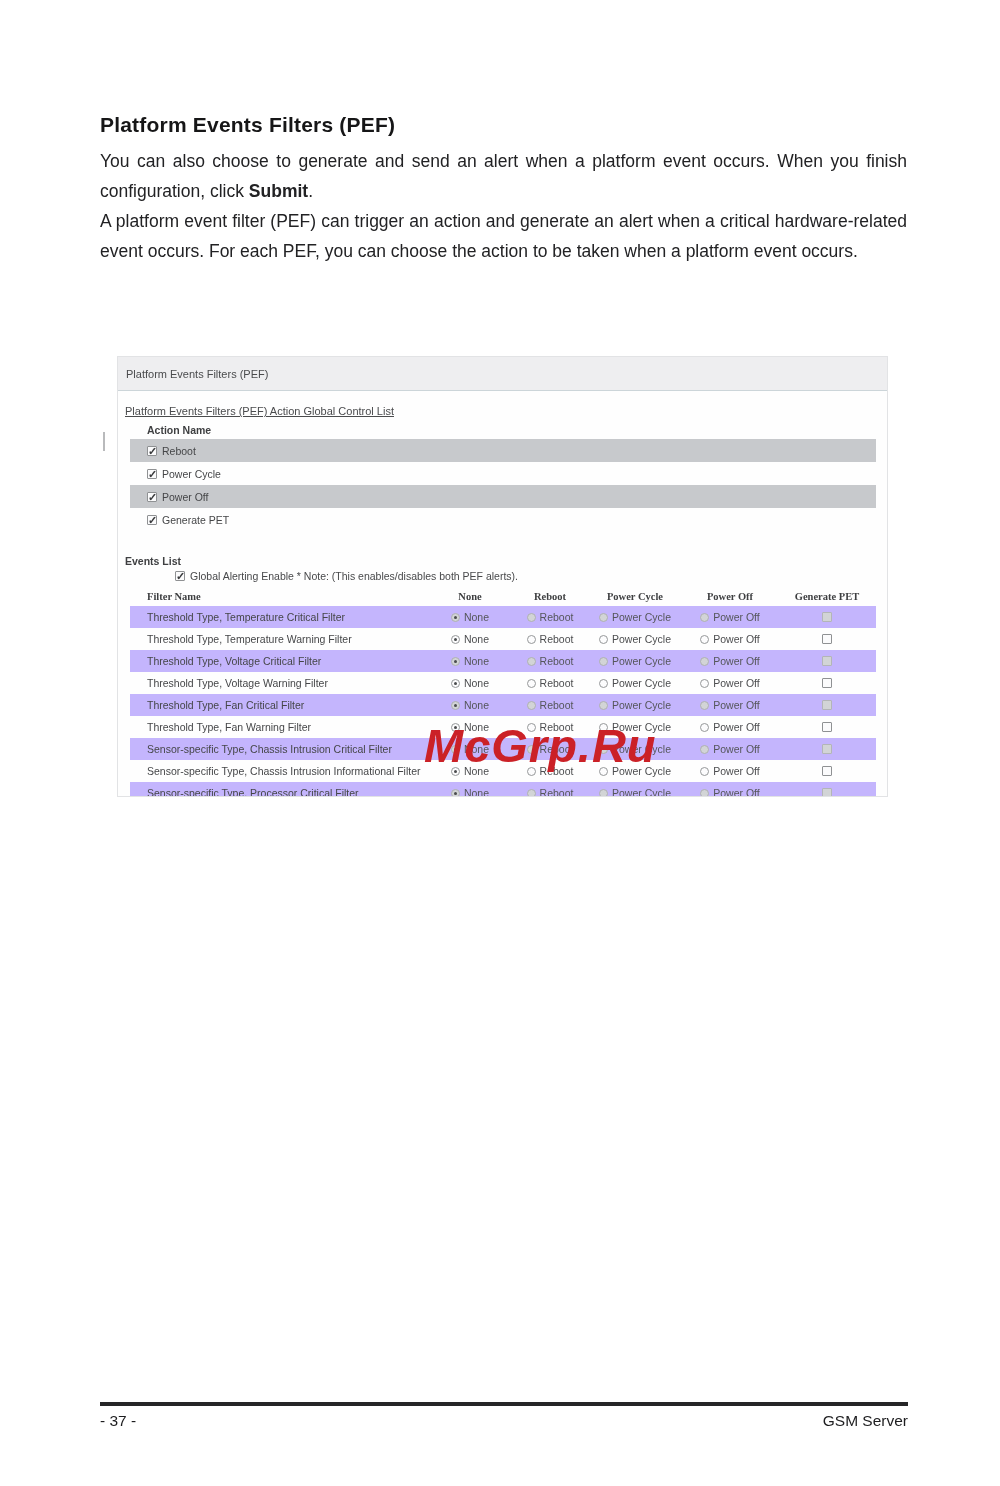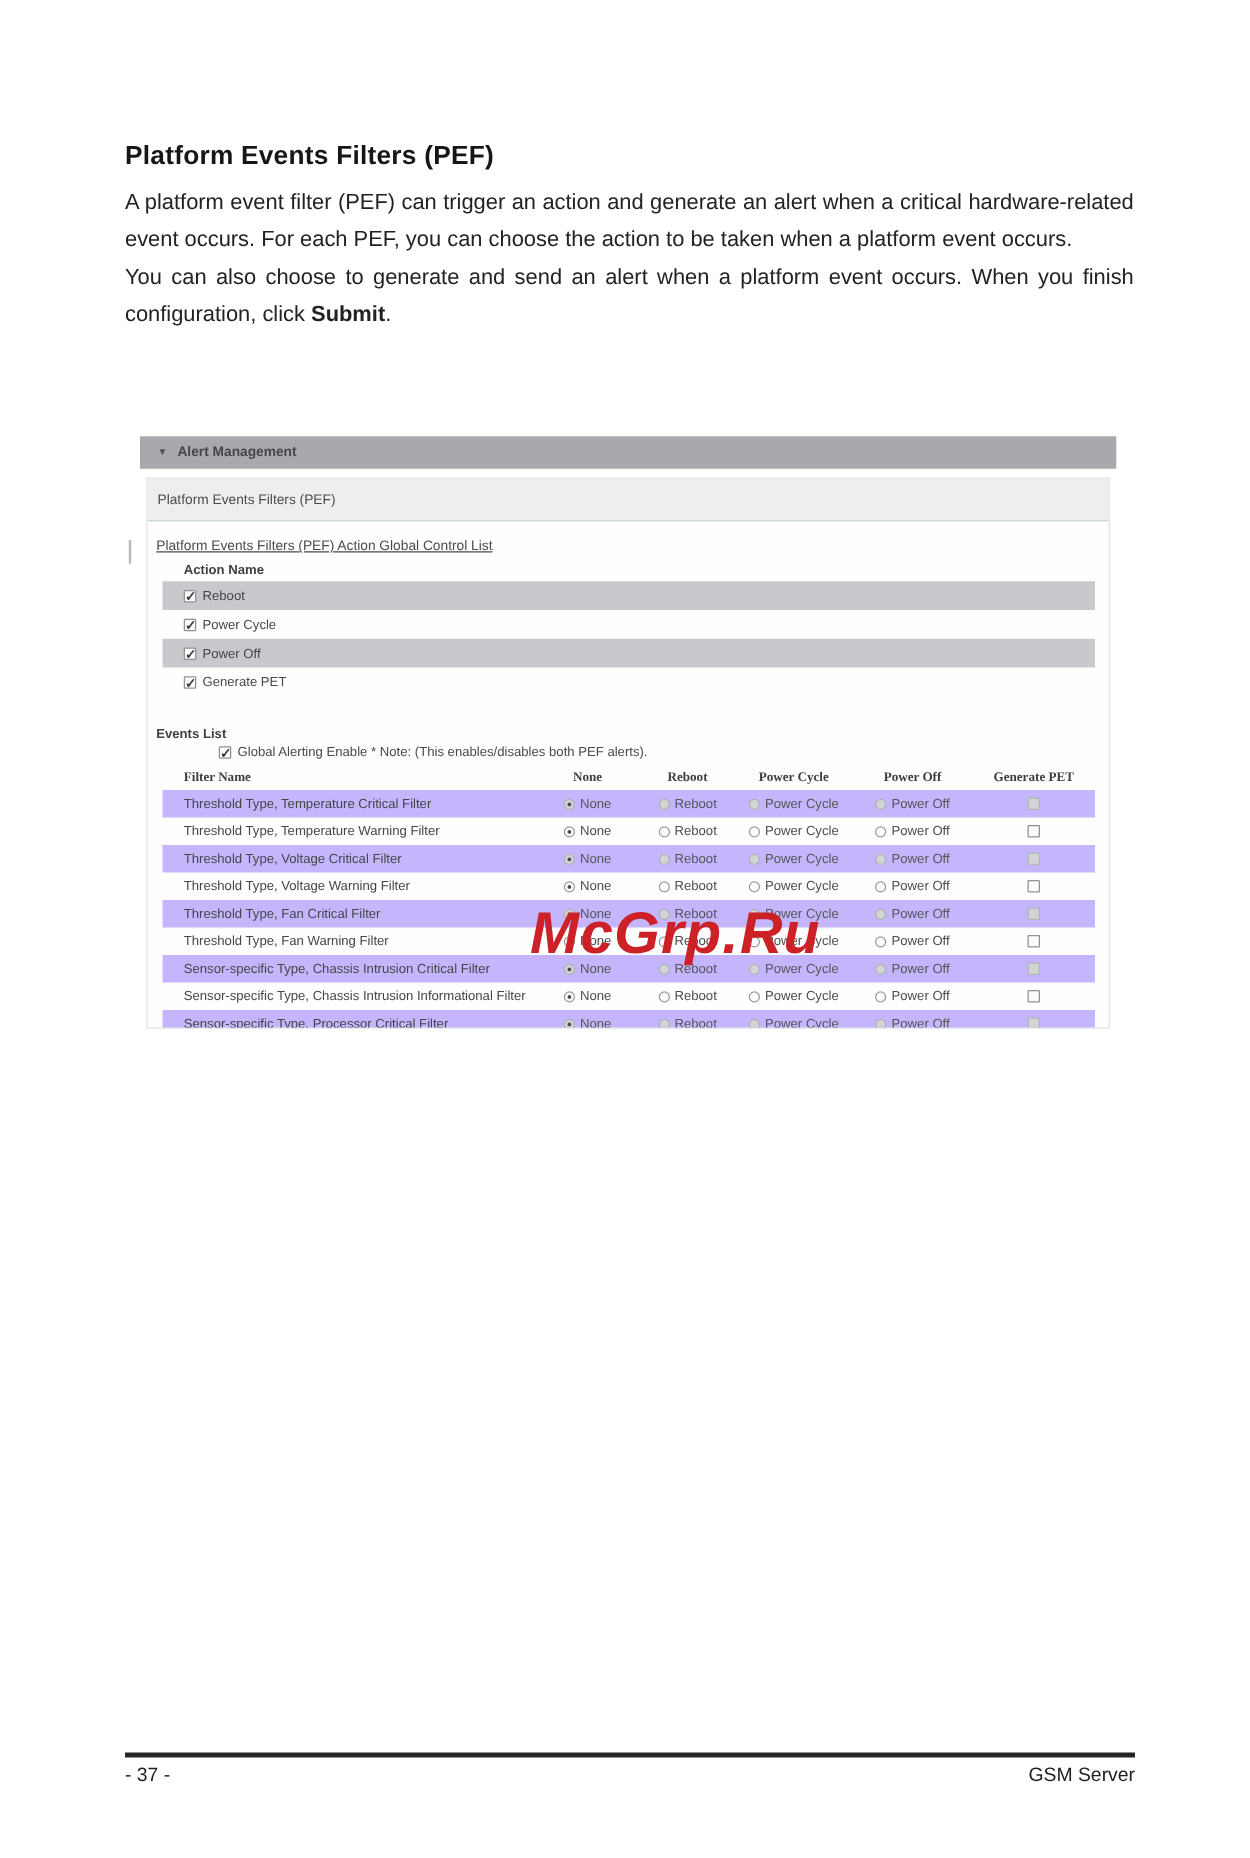--- a/index.html
+++ b/index.html
@@ -230,31 +230,28 @@
     right: 0;
   }
 </style>
 </head>
 <body>
 
 <div class="page">
 
   <div class="doc-text">
     <div class="doc-title">Platform Events Filters (PEF)</div>
+    <div class="doc-para"><span>You can also choose to generate and send an alert when a platform event occurs. When you finish configuration, click </span><b>Submit</b><span>.</span></div>
     <div class="doc-para">A platform event filter (PEF) can trigger an action and generate an alert when a critical hardware-related event occurs. For each PEF, you can choose the action to be taken when a platform event occurs.</div>
-    <div class="doc-para"><span>You can also choose to generate and send an alert when a platform event occurs. When you finish configuration, click </span><b>Submit</b><span>.</span></div>
   </div>
 
   <div class="change-bar"></div>
 
   <div class="shot">
 
-    <div class="alert-bar">
-      <span class="tri">▼</span><span>Alert Management</span>
-    </div>
 
     <div class="panel">
       <div class="panel-header">Platform Events Filters (PEF)</div>
 
       <div class="section-title">Platform Events Filters (PEF) Action Global Control List</div>
       <div class="action-name-hdr">Action Name</div>
       <div class="action-rows" id="action-rows">
           <div class="action-row gray">
             <span class="cb checked"></span>
             <span class="lbl">Reboot</span>

